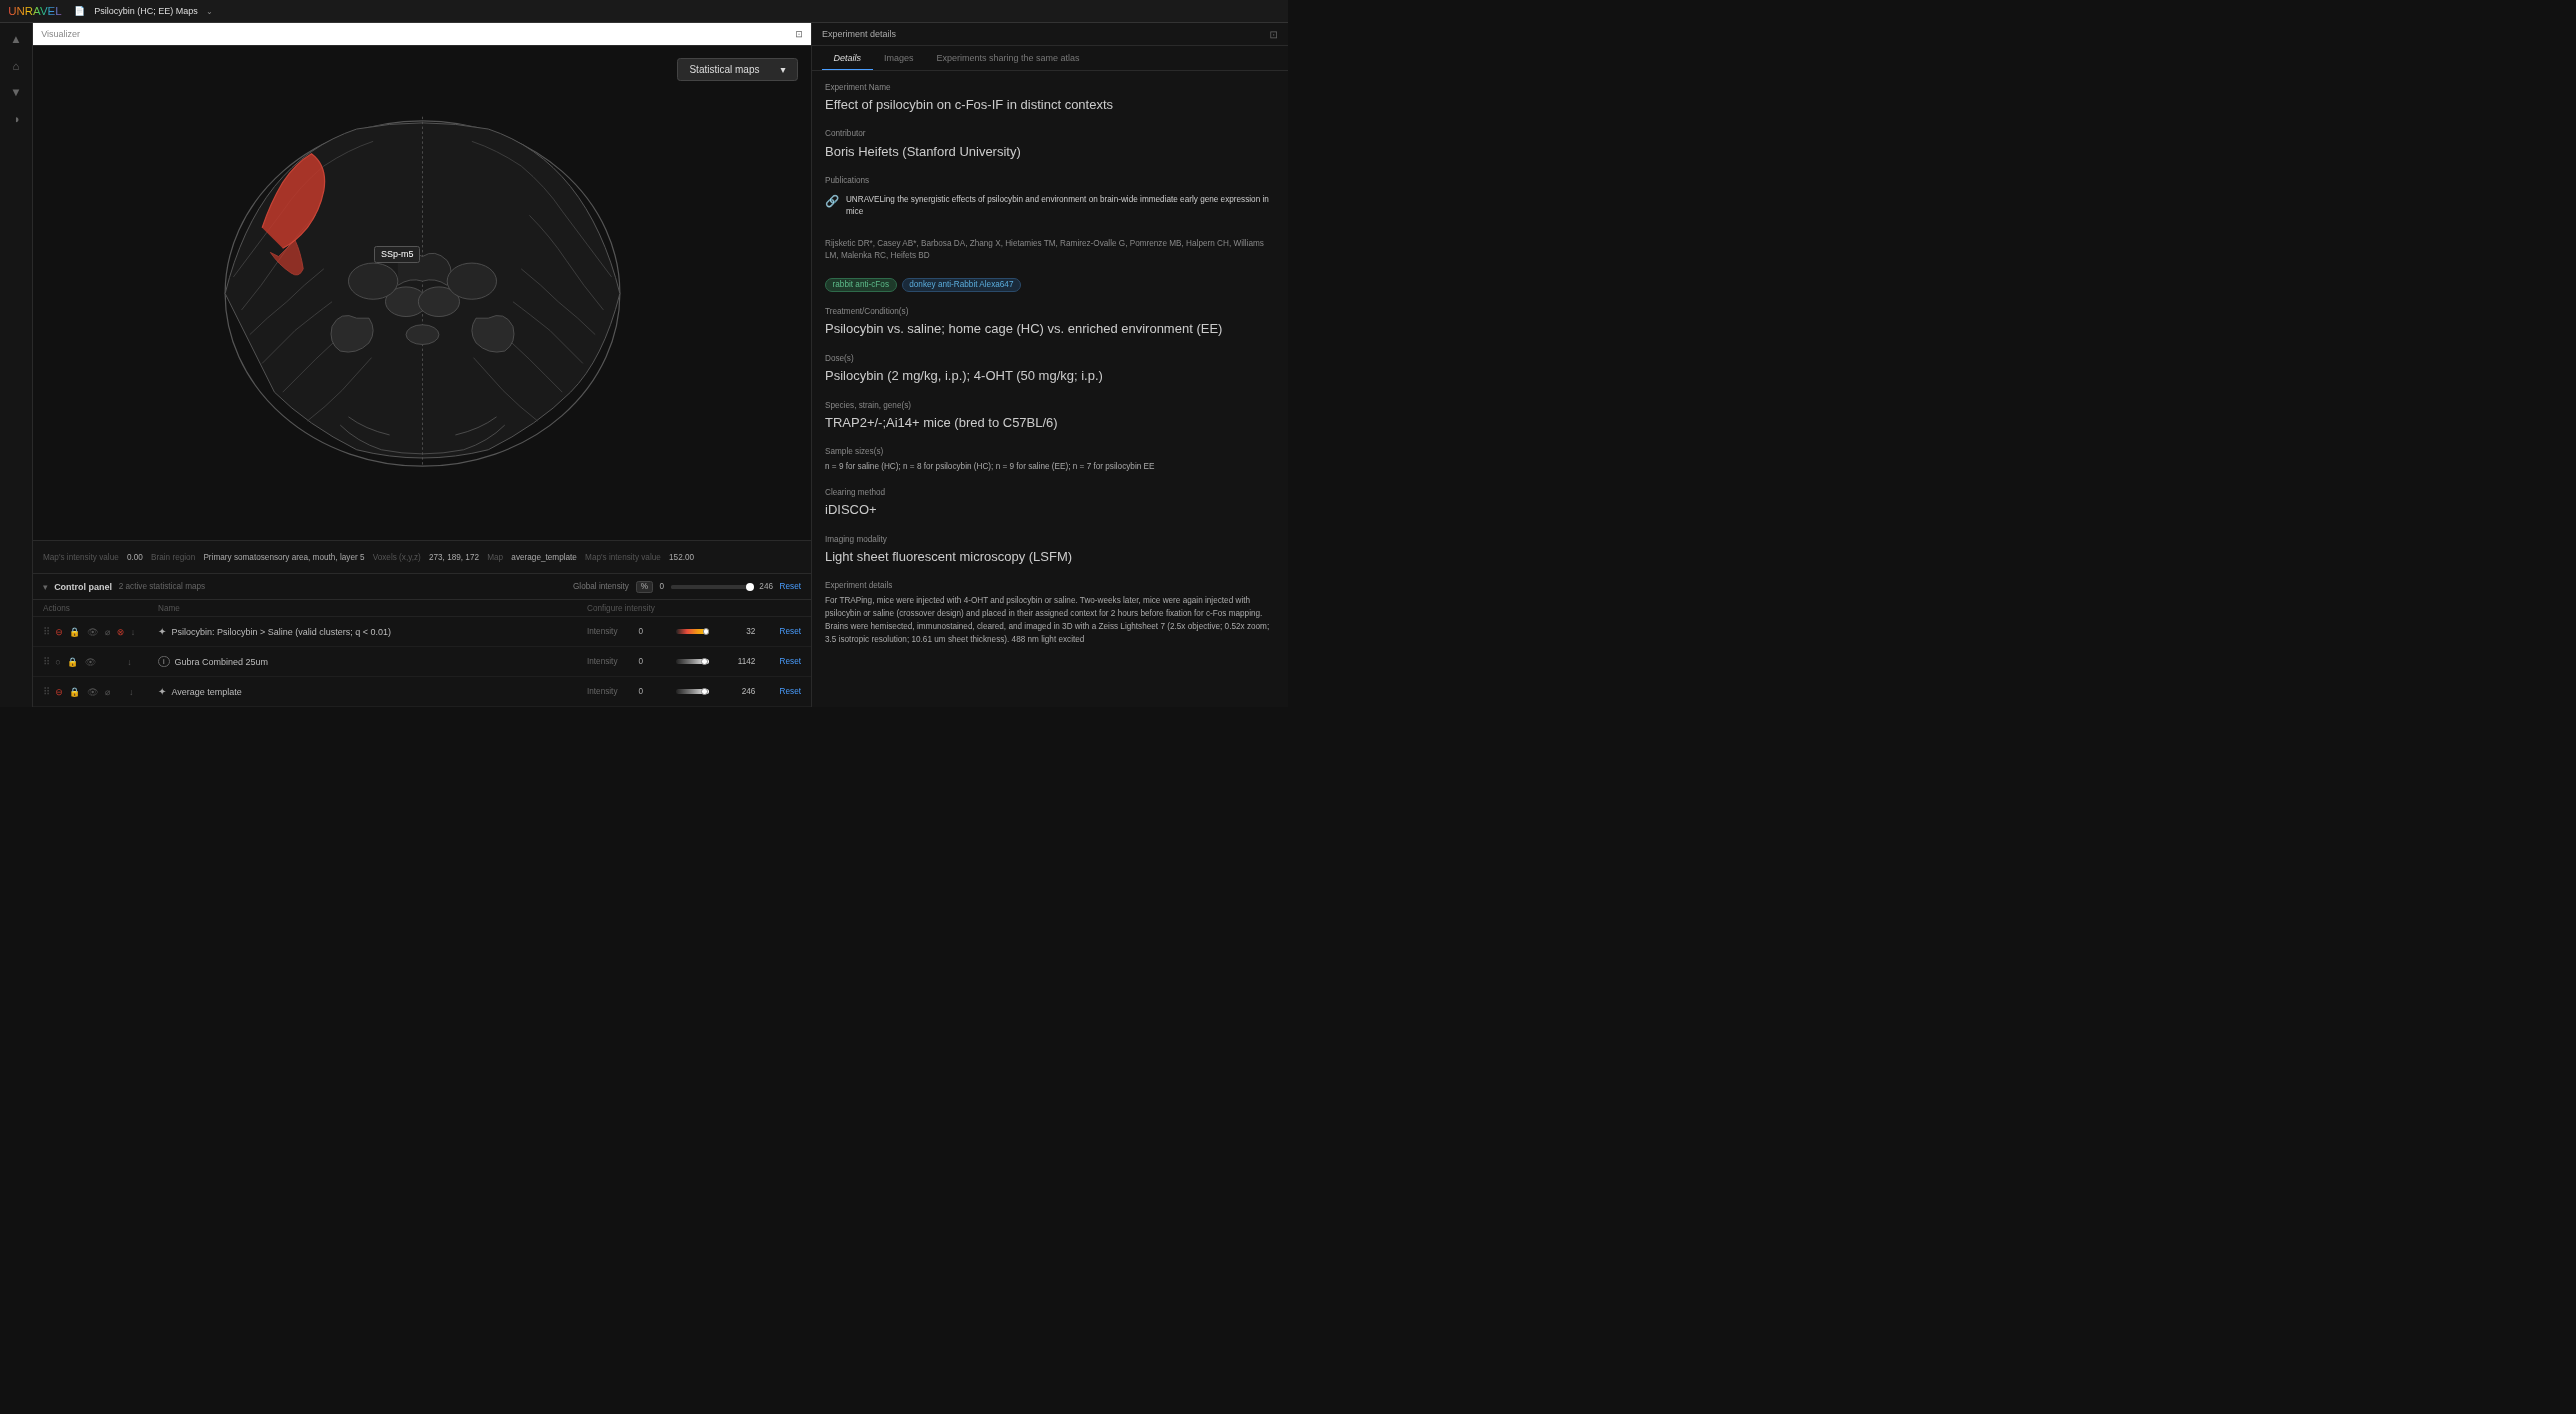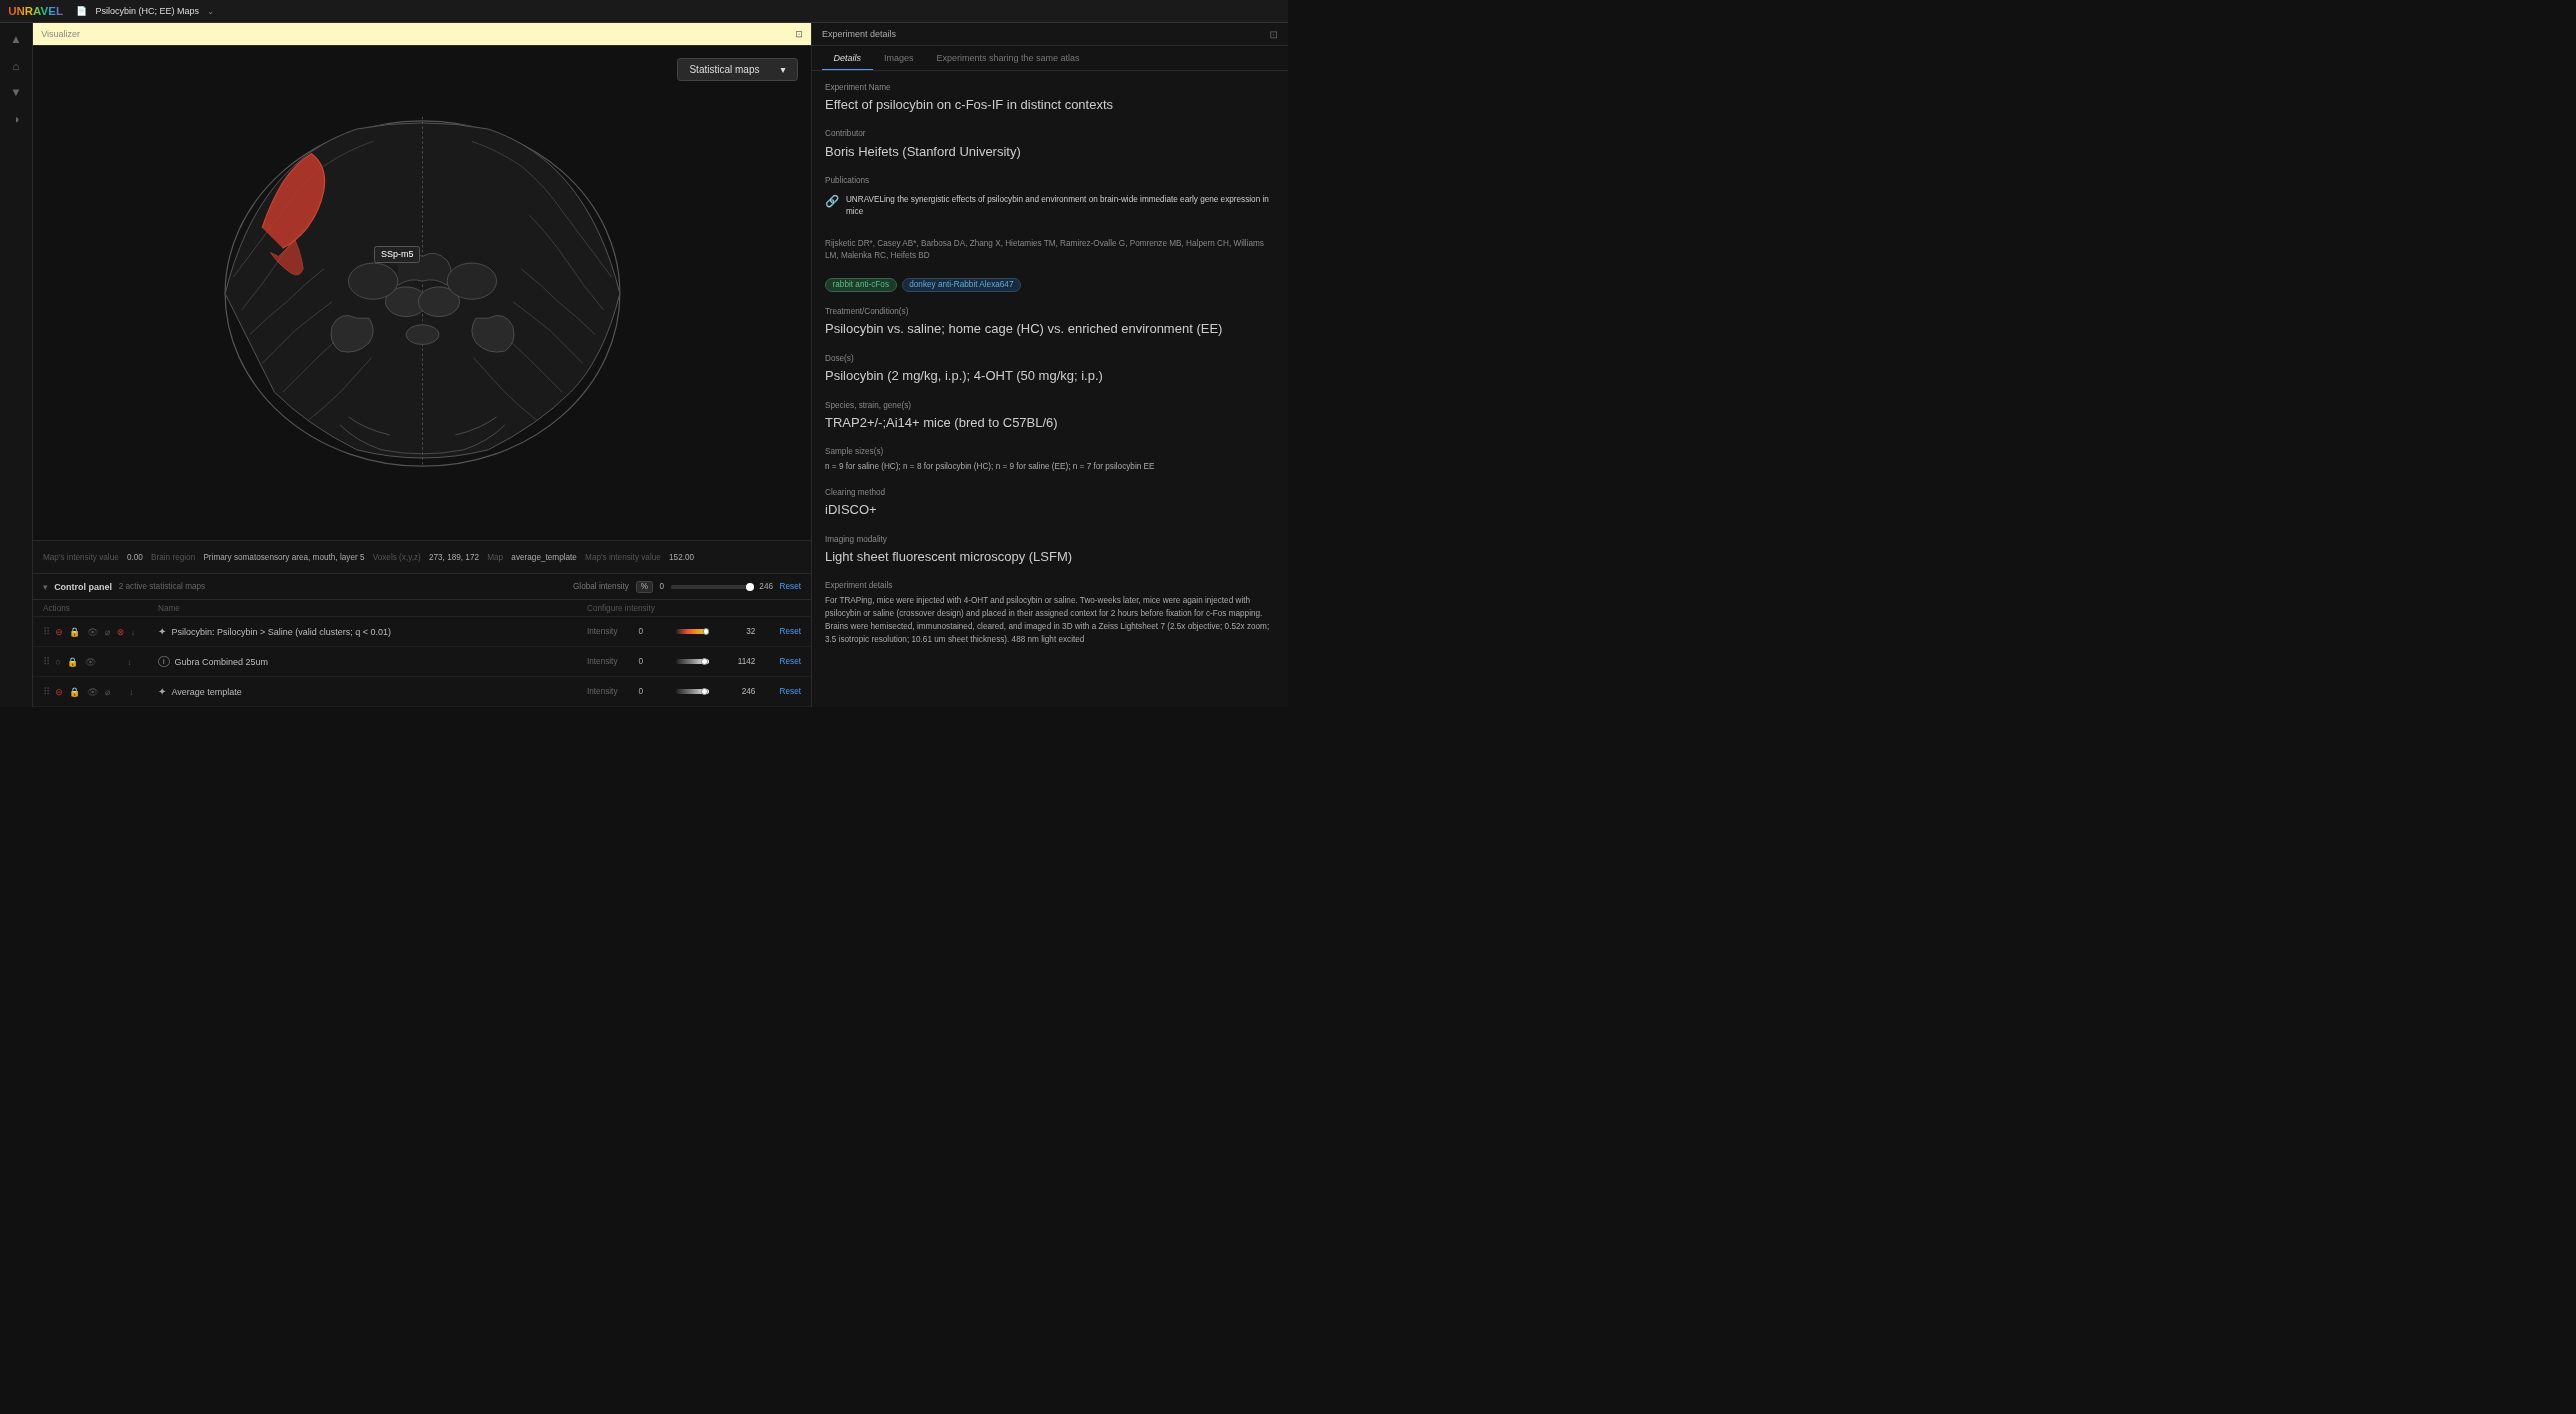--- a/index.html
+++ b/index.html
@@ -18,21 +18,21 @@
     .topbar {
       height: 23px;
       background: #1a1a1a;
       display: flex;
       align-items: center;
       padding: 0 8.2px;
       border-bottom: 0.8px solid #333;
       gap: 8.2px;
     }
     .logo {
-      font-weight: 700;
+      font-weight: 400;
       font-size: 11.5px;
       background: linear-gradient(90deg, #e74c3c, #e67e22, #f1c40f, #2ecc71, #3498db, #9b59b6);
       -webkit-background-clip: text;
       -webkit-text-fill-color: transparent;
       margin-right: 5px;
     }
     .doc-icon {
       color: #888;
       font-size: 9px;
     }
@@ -74,21 +74,21 @@
       flex-direction: column;
       background: #111;
       position: relative;
     }
     .visualizer-header {
       height: 23px;
       display: flex;
       align-items: center;
       padding: 0 8.2px;
       border-bottom: 0.8px solid #2a2a2a;
-      background: #fef9c3;
+      background: #ffffff;
     }
     .visualizer-label {
       color: #888;
       font-size: 9px;
     }
     .panel-controls {
       margin-left: auto;
       display: flex;
       gap: 5px;
     }

